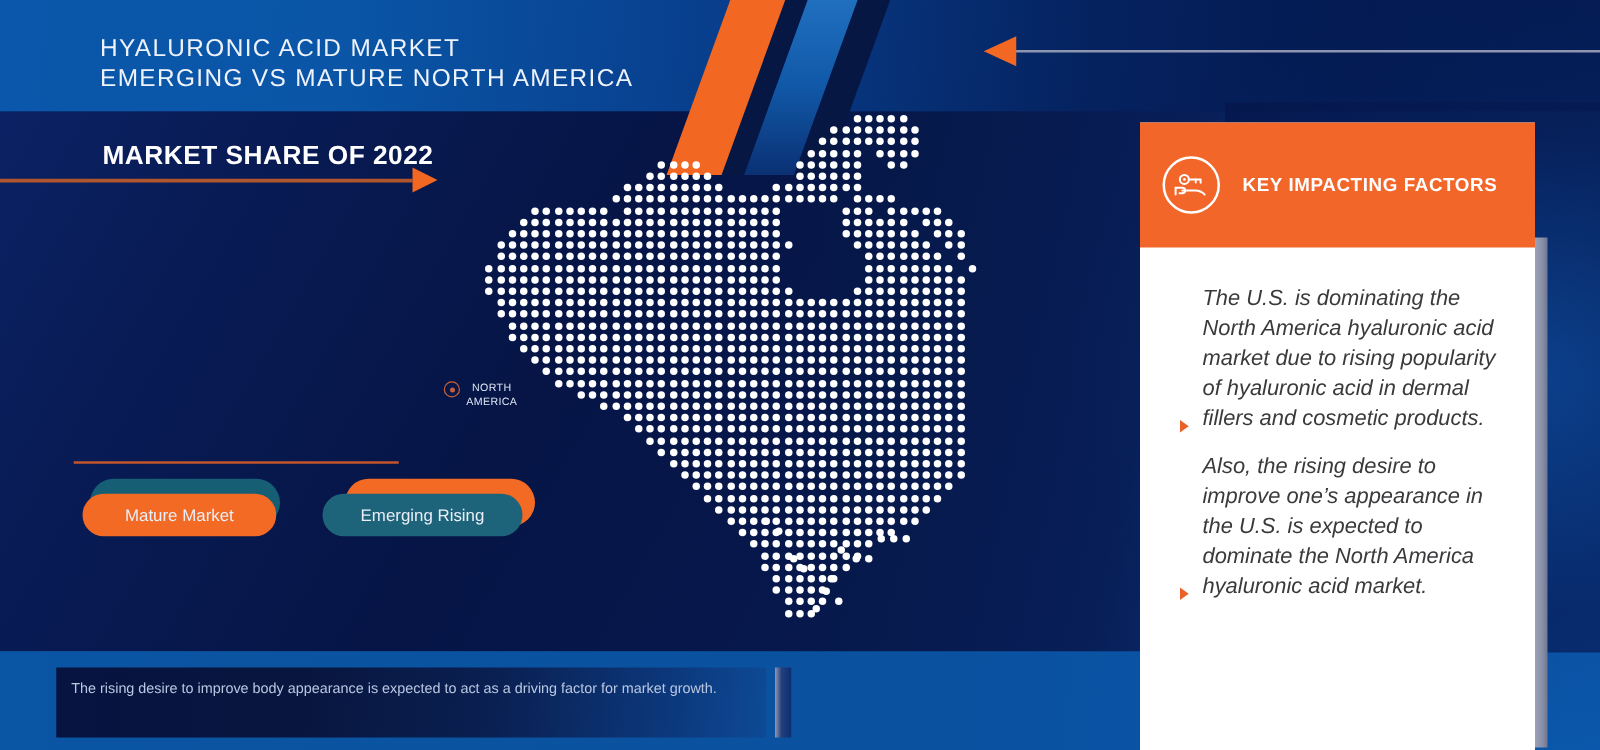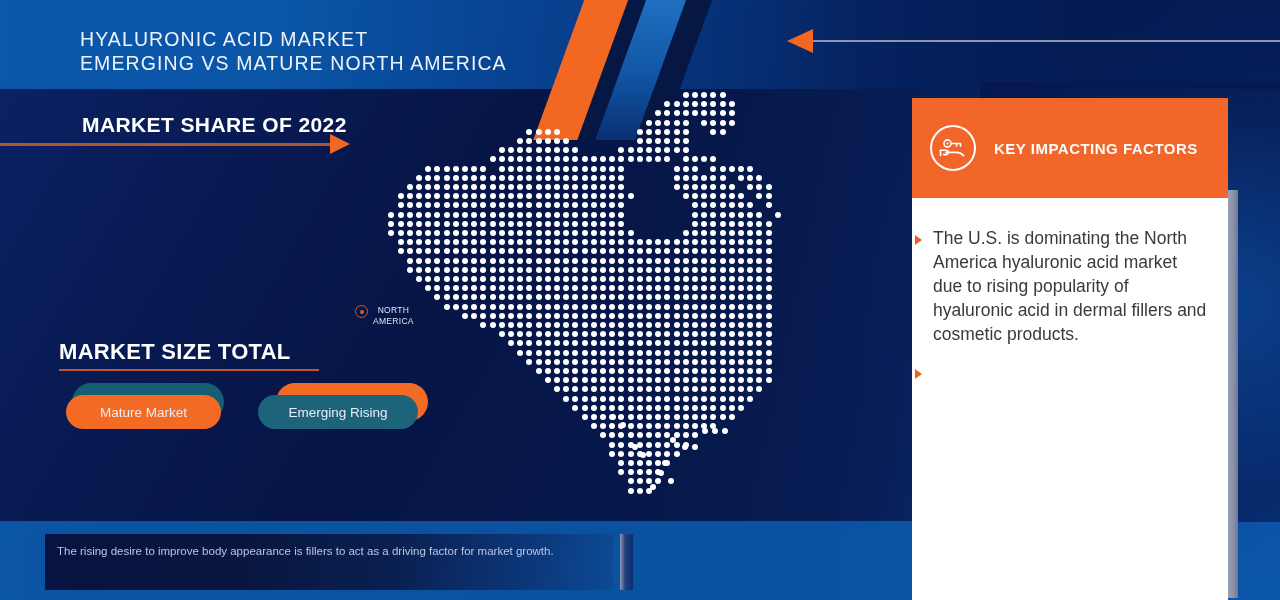--- a/index.html
+++ b/index.html
@@ -151,21 +151,21 @@
   .card-header-title{
     color:#ffffff;font-size:15px;font-weight:bold;letter-spacing:.5px;
   }
   .key-icon{
     width:46px;height:46px;border-radius:50%;border:2px solid #ffffff;box-sizing:border-box;
     margin-left:18px;margin-right:18px;flex:none;
     display:flex;align-items:center;justify-content:center;
   }
   .card-body{position:absolute;left:0;top:100px;width:316px;padding-top:18px;box-sizing:border-box;}
   .bullet{
-    display:flex;align-items:flex-start;padding:10px 18px 4px 3px;
+    display:flex;align-items:flex-end;padding:10px 18px 4px 32px;font-style:italic;
   }
   .bullet-arrow{
     flex:none;margin-top:9px;margin-right:11px;width:0;height:0;
     border-top:5px solid transparent;border-bottom:5px solid transparent;
     border-left:7px solid #e8632a;
   }
   .bullet-text{
     color:#3a3a3c;font-size:17.5px;line-height:24px;
   }
 </style>
@@ -1265,33 +1265,32 @@
       <span class="map-dot" style="left:240px;top:322px"></span>
     </div>
   <div class="map-marker">
       <i></i>
     </div>
   <div class="map-marker-label">
     <span>NORTH</span>
     <span>AMERICA</span>
   </div>
 
-  <div class="mst-label">MARKET SIZE TOTAL</div>
   <div class="mst-underline"></div>
 
   <div class="pill-shadow" id="pill-mature-shadow"></div>
   <div class="pill-main" id="pill-mature-main">Mature Market</div>
 
   <div class="pill-shadow" id="pill-emerg-shadow"></div>
   <div class="pill-main" id="pill-emerg-main">Emerging Rising</div>
 
 
   <div class="banner"></div>
   <div class="banner-strip2"></div>
-  <div class="banner-text">The rising desire to improve body appearance is fillers to act as a driving factor for market growth.</div>
+  <div class="banner-text">The rising desire to improve body appearance is expected to act as a driving factor for market growth.</div>
 
   <div class="card-shadow"></div>
   <div class="card">
     <div class="card-header">
       <div class="key-icon">
         <svg width="30" height="22" viewBox="0 0 30 22" fill="none" xmlns="http://www.w3.org/2000/svg">
           <circle cx="9.5" cy="6.5" r="3.6" stroke="#ffffff" stroke-width="1.6"></circle>
           <circle cx="9.5" cy="6.5" r="1.1" fill="#ffffff"></circle>
           <path d="M13.1 6.5 H22.5 V9.2" stroke="#ffffff" stroke-width="1.6" stroke-linecap="round" stroke-linejoin="round"></path>
           <path d="M18.6 6.5 V9.0" stroke="#ffffff" stroke-width="1.6" stroke-linecap="round"></path>
@@ -1302,17 +1301,18 @@
       </div>
       <div class="card-header-title">KEY IMPACTING FACTORS</div>
     </div>
     <div class="card-body">
       <div class="bullet">
         <span class="bullet-arrow"></span>
         <span class="bullet-text">The U.S. is dominating the North America hyaluronic acid market due to rising popularity of hyaluronic acid in dermal fillers and cosmetic products.</span>
       </div>
       <div class="bullet">
         <span class="bullet-arrow"></span>
+        <span class="bullet-text">Also, the rising desire to improve one’s appearance in the U.S. is expected to dominate the North America hyaluronic acid market.</span>
       </div>
     </div>
   </div>
 
 </div>
 
 </body></html>

